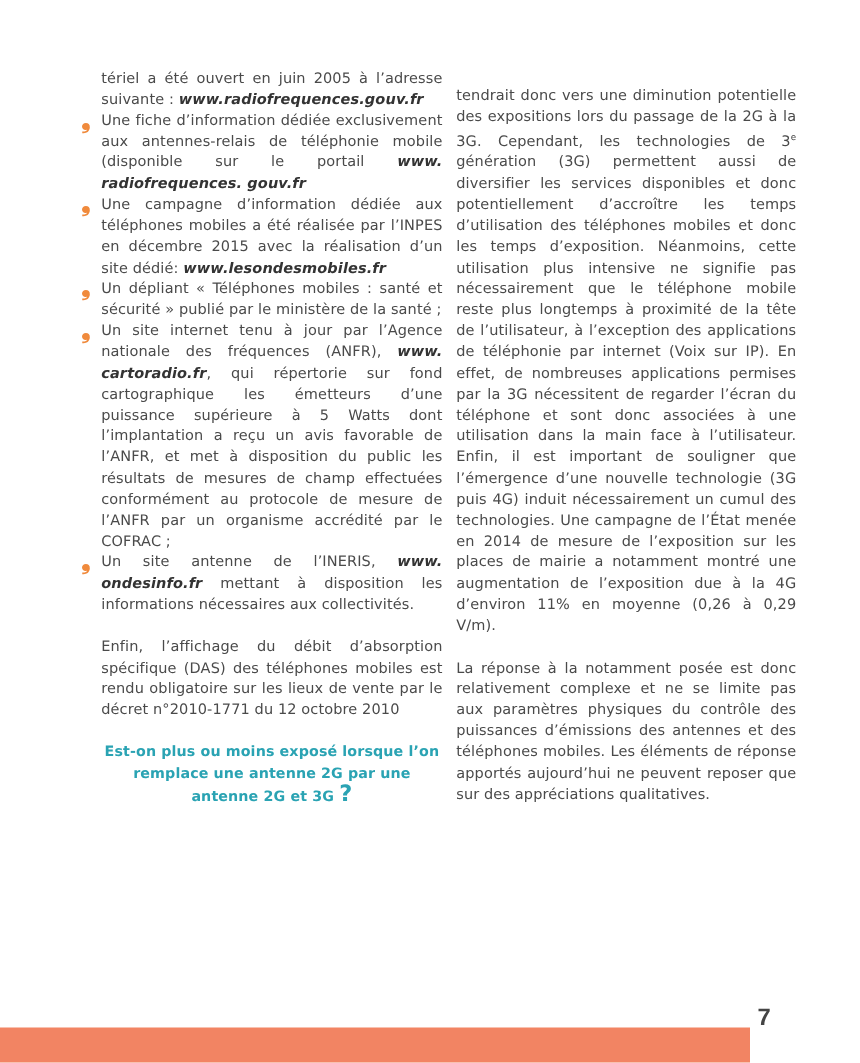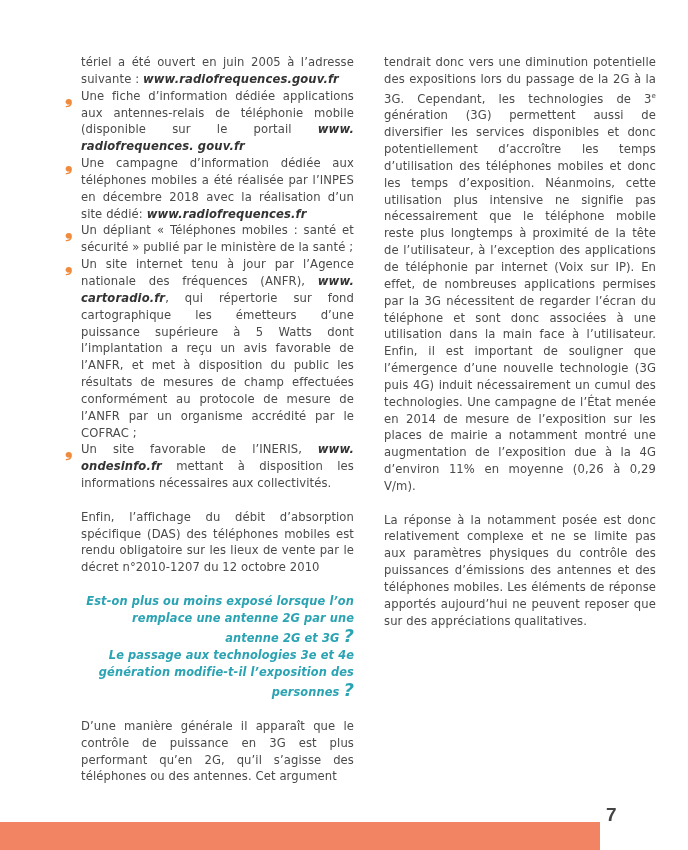--- a/index.html
+++ b/index.html
@@ -1,54 +1,52 @@
 <!DOCTYPE html>
 <html><head>
 <meta charset="utf-8">
 <style>
   html, body { margin:0; padding:0; background:#ffffff; }
   body { width:688px; height:850px; position:relative; overflow:hidden;
          font-family:"DejaVu Sans", sans-serif; color:#4a4a4a; }
   .col { position:absolute; top:54px; font-size:11.6px; line-height:16.85px; text-align:justify; letter-spacing:0.1px; }
   .col-left { left:81px; width:273px; }
-  .col-right { left:384px; width:272px; }
+  .col-right { left:365px; width:272px;margin-top:14px; }
   p { margin:0; }
   .gap { height:16.85px; }
   .bullet { position:relative; }
   .bullet .mark { position:absolute; left:-16px; top:-2px; color:#f08a3c; font-weight:bold; font-size:19px; line-height:20px; font-family:"DejaVu Serif", serif; }
   .url { font-style:italic; color:#333; font-weight:600; }
-  .q { color:#2aa3b3; font-weight:bold; font-size:11.4px; line-height:17px; text-align:right;font-style:italic; }
+  .q { color:#2aa3b3; font-weight:bold; font-size:11.4px; line-height:17px; text-align:center; }
   .qmark { font-size:18px; color:#2aa3b3; font-weight:bold; }
   .footer-bar { position:absolute; left:0; top:822px; width:600px; height:28px; background:#f28463; }
   .page-num { position:absolute; left:606px; top:804px; font-size:19px; font-weight:bold; color:#444; font-family:"Liberation Sans", sans-serif; }
   sup { font-size:7px; }
 </style>
 </head>
 <body>
 
 <div class="col col-left">
   <p><span>tériel a été ouvert en juin 2005 à l’adresse suivante : </span><span class="url">www.radiofrequences.gouv.fr</span></p>
 
   <div>
-    <p class="bullet"><span class="mark">❟</span><span>Une fiche d’information dédiée applications aux antennes-relais de téléphonie mobile (disponible sur le portail </span><span class="url">www. radiofrequences. gouv.fr</span></p>
-    <p class="bullet"><span class="mark">❟</span><span>Une campagne d’information dédiée aux téléphones mobiles a été réalisée par l’INPES en décembre 2018 avec la réalisation d’un site dédié: </span><span class="url">www.radiofrequences.fr</span></p>
+    <p class="bullet"><span class="mark">❟</span><span>Une fiche d’information dédiée exclusivement aux antennes-relais de téléphonie mobile (disponible sur le portail </span><span class="url">www. radiofrequences. gouv.fr</span></p>
+    <p class="bullet"><span class="mark">❟</span><span>Une campagne d’information dédiée aux téléphones mobiles a été réalisée par l’INPES en décembre 2015 avec la réalisation d’un site dédié: </span><span class="url">www.lesondesmobiles.fr</span></p>
     <p class="bullet"><span class="mark">❟</span><span>Un dépliant « Téléphones mobiles : santé et sécurité » publié par le ministère de la santé ;</span></p>
     <p class="bullet"><span class="mark">❟</span><span>Un site internet tenu à jour par l’Agence nationale des fréquences (ANFR), </span><span class="url">www. cartoradio.fr</span><span>, qui répertorie sur fond cartographique les émetteurs d’une puissance supérieure à 5 Watts dont l’implantation a reçu un avis favorable de l’ANFR, et met à disposition du public les résultats de mesures de champ effectuées conformément au protocole de mesure de l’ANFR par un organisme accrédité par le COFRAC ;</span></p>
-    <p class="bullet"><span class="mark">❟</span><span>Un site favorable de l’INERIS, </span><span class="url">www. ondesinfo.fr</span><span> mettant à disposition les informations nécessaires aux collectivités.</span></p>
+    <p class="bullet"><span class="mark">❟</span><span>Un site antenne de l’INERIS, </span><span class="url">www. ondesinfo.fr</span><span> mettant à disposition les informations nécessaires aux collectivités.</span></p>
   </div>
 
   <div class="gap"></div>
-  <p>Enfin, l’affichage du débit d’absorption spécifique (DAS) des téléphones mobiles est rendu obligatoire sur les lieux de vente par le décret n°2010-1207 du 12 octobre 2010</p>
+  <p>Enfin, l’affichage du débit d’absorption spécifique (DAS) des téléphones mobiles est rendu obligatoire sur les lieux de vente par le décret n°2010-1771 du 12 octobre 2010</p>
   <div class="gap"></div>
 
   <p class="q"><span>Est-on plus ou moins exposé lorsque l’on remplace une antenne 2G par une antenne 2G et 3G</span> <span class="qmark">?</span></p>
-  <p class="q"><span>Le passage aux technologies 3e et 4e génération modifie-t-il l’exposition des personnes</span> <span class="qmark">?</span></p>
   <div class="gap"></div>
 
-  <p>D’une manière générale il apparaît que le contrôle de puissance en 3G est plus performant qu’en 2G, qu’il s’agisse des téléphones ou des antennes. Cet argument</p>
 </div>
 
 <div class="col col-right">
   <p><span>tendrait donc vers une diminution potentielle des expositions lors du passage de la 2G à la 3G. Cependant, les technologies de 3</span><sup>e</sup><span> génération (3G) permettent aussi de diversifier les services disponibles et donc potentiellement d’accroître les temps d’utilisation des téléphones mobiles et donc les temps d’exposition. Néanmoins, cette utilisation plus intensive ne signifie pas nécessairement que le téléphone mobile reste plus longtemps à proximité de la tête de l’utilisateur, à l’exception des applications de téléphonie par internet (Voix sur IP). En effet, de nombreuses applications permises par la 3G nécessitent de regarder l’écran du téléphone et sont donc associées à une utilisation dans la main face à l’utilisateur. Enfin, il est important de souligner que l’émergence d’une nouvelle technologie (3G puis 4G) induit nécessairement un cumul des technologies. Une campagne de l’État menée en 2014 de mesure de l’exposition sur les places de mairie a notamment montré une augmentation de l’exposition due à la 4G d’environ 11% en moyenne (0,26 à 0,29 V/m).</span></p>
   <div class="gap"></div>
   <p>La réponse à la notamment posée est donc relativement complexe et ne se limite pas aux paramètres physiques du contrôle des puissances d’émissions des antennes et des téléphones mobiles. Les éléments de réponse apportés aujourd’hui ne peuvent reposer que sur des appréciations qualitatives.</p>
 </div>
 
 <div class="footer-bar"></div>
 <div class="page-num">7</div>

